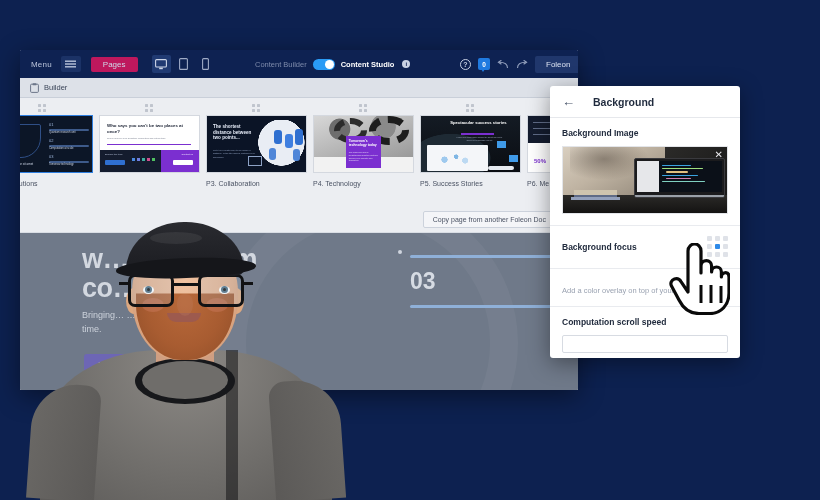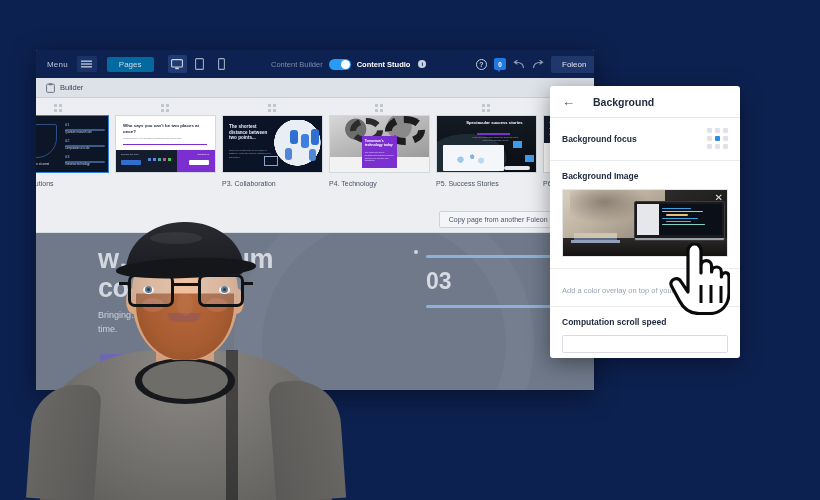--- a/index.html
+++ b/index.html
@@ -8,21 +8,21 @@
     font-family:"Liberation Sans", sans-serif;
     background:#0d2150;
     position:relative;
   }
 
   
   #stage { position:absolute; inset:0; background:#0d2150; overflow:hidden; }
 
   
   #app-window {
-    position:absolute; left:36px; top:50px; width:558px; height:340px;
+    position:absolute; left:20px; top:50px; width:558px; height:340px;
     background:#e8eaee;
     box-shadow:0 6px 26px rgba(0,0,0,.45);
     overflow:hidden;
     border-radius:1px;
   }
 
   
   .toolbar {
     position:absolute; left:0; top:0; width:800px; height:28px;
     background:#0e2252;
@@ -34,21 +34,21 @@
   .tb-menu-label {
     color:#b9c3da; font-size:8px; letter-spacing:.2px; padding:0 3px;
   }
   .tb-icon-btn {
     width:20px; height:16px; border-radius:2px;
     display:flex; align-items:center; justify-content:center;
     background:#1b3266;
   }
   .tb-icon-btn svg { display:block; }
   .tb-pages {
-    background:#0369a1; color:#cfd8ea; font-size:8px;
+    background:#be185d; color:#cfd8ea; font-size:8px;
     padding:3px 12px; border-radius:2px; margin-left:4px;
     position:relative;
   }
   .tb-devices { display:flex; align-items:center; gap:3px; margin-left:8px; }
   .dev-btn {
     width:19px; height:18px; border-radius:2px;
     display:flex; align-items:center; justify-content:center;
   }
   .dev-btn.active { background:#1d3askip; }
   .dev-btn.active { background:#203a72; }
@@ -644,35 +644,20 @@
       </div>
     </div>
   </div>
 
   <div id="side-panel">
     <div class="sp-head">
       <span class="sp-back">←</span>
       <span class="sp-title">Background</span>
     </div>
 
-    <div class="sp-section focus-row">
-      <span class="sp-label">Background focus</span>
-      <span class="focus-grid">
-        <i></i>
-        <i></i>
-        <i></i>
-        <i></i>
-        <i class="on"></i>
-        <i></i>
-        <i></i>
-        <i></i>
-        <i></i>
-      </span>
-    </div>
-
     <div class="sp-section">
       <div class="sp-label">Background Image</div>
       <div class="bg-thumb">
         <div class="bgt-wall"></div>
         <div class="bgt-shadow"></div>
         <div class="bgt-desk"></div>
         <div class="bgt-books2"></div>
         <div class="bgt-books"></div>
         <div class="bgt-laptop">
           <div class="bgt-screen">
@@ -681,20 +666,35 @@
             <div class="bgt-code" style="left:30%;top:24%;width:48%;background:#9fe07f;"></div>
             <div class="bgt-code" style="left:34%;top:34%;width:26%;background:#e0c07f;"></div>
             <div class="bgt-code" style="left:30%;top:44%;width:42%;"></div>
             <div class="bgt-code" style="left:34%;top:54%;width:30%;background:#d07fb0;"></div>
             <div class="bgt-code" style="left:30%;top:64%;width:50%;background:#7fd0c0;"></div>
           </div>
           <div class="bgt-base"></div>
         </div>
         <span class="bgt-x">✕</span>
       </div>
+    </div>
+
+    <div class="sp-section focus-row">
+      <span class="sp-label">Background focus</span>
+      <span class="focus-grid">
+        <i></i>
+        <i></i>
+        <i></i>
+        <i></i>
+        <i class="on"></i>
+        <i></i>
+        <i></i>
+        <i></i>
+        <i></i>
+      </span>
     </div>
 
     <div class="sp-section">
       <div class="sp-help">Add a color overlay on top of your bac</div>
     </div>
 
     <div class="sp-section">
       <div class="sp-label">Computation scroll speed</div>
       <div class="scroll-select"></div>
     </div>

